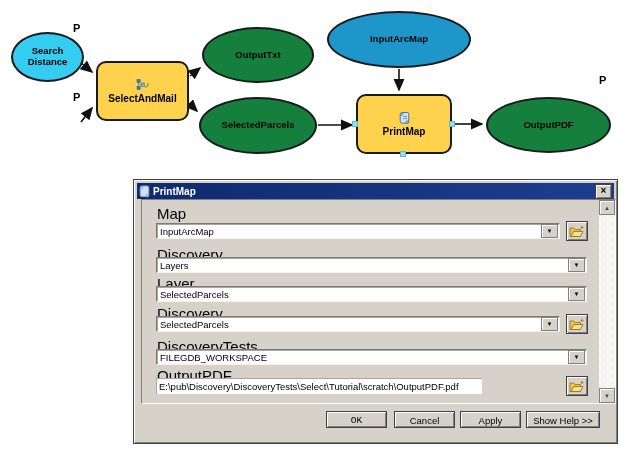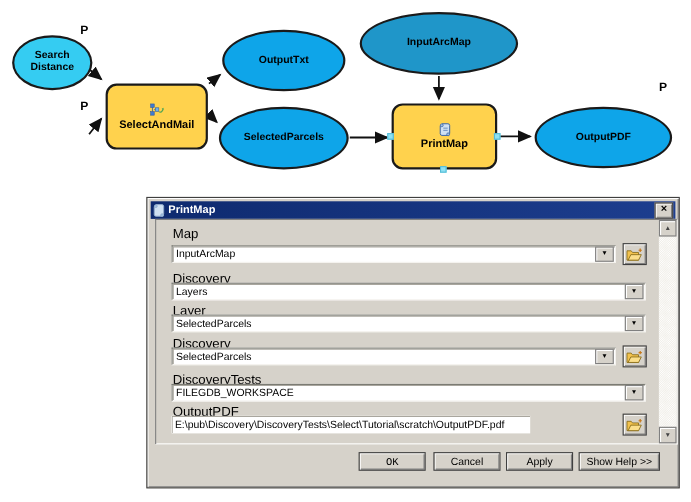--- a/index.html
+++ b/index.html
@@ -5,41 +5,41 @@
   html,body{margin:0;padding:0;background:#fff;}
   body{width:628px;height:456px;position:relative;font-family:"Liberation Sans","DejaVu Sans",sans-serif;overflow:hidden;}
 
   
   #diagram{position:absolute;left:0;top:0;width:628px;height:175px;}
   .node{position:absolute;display:flex;align-items:center;justify-content:center;text-align:center;
         font-weight:bold;color:#000;box-sizing:border-box;}
   .ellipse{border:2px solid #1a1a1a;border-radius:50%;font-size:9.5px;line-height:1.15;}
   .cyan{background:#35CCF2;}
   .steel{background:#1F96C9;}
-  .green{background:#0ea5e9;}
+  .green{background:#15803d;}
   .toolbox{background:#FFD24D;border:2px solid #1a1a1a;border-radius:10px;flex-direction:column;font-size:10px;}
   .toolbox .ticon{height:14px;margin-bottom:1px;display:block;}
   .pmark{position:absolute;font-weight:bold;font-size:11px;color:#000;}
   #arrows{position:absolute;left:0;top:0;width:628px;height:175px;pointer-events:none;}
   .cdot{position:absolute;width:4px;height:4px;background:#8FE2F4;border:1px solid #55bcd6;}
 
   
   #dlg{position:absolute;left:133px;top:179px;width:485px;height:265px;background:#D6D2CA;
        border:1px solid #404040;box-shadow:inset 1px 1px 0 #FFFFFF, inset -1px -1px 0 #808080;box-sizing:border-box;}
   #titlebar{position:absolute;left:3px;top:3px;right:3px;height:16px;
        background:linear-gradient(90deg,#0E2A6F,#1D3E8F);display:flex;align-items:center;padding:0 2px;}
   #titlebar .ttl{color:#fff;font-weight:bold;font-size:10px;margin-left:3px;flex:1;
        white-space:nowrap;overflow:hidden;}
   .xbtn{width:15px;height:13px;background:#D6D2CA;border:1px solid #404040;
        box-shadow:inset 1px 1px 0 #fff, inset -1px -1px 0 #808080;
        font-size:10px;font-weight:bold;line-height:11px;text-align:center;color:#000;cursor:default;}
   #panel{position:absolute;left:7px;top:19px;width:475px;height:205px;background:#D6D2CA;
        border-top:1px solid #808080;border-left:1px solid #808080;
        border-bottom:1px solid #fff;border-right:1px solid #fff;box-sizing:border-box;}
-  .flabel{position:absolute;font-size:12px;color:#000;}
+  .flabel{position:absolute;font-size:15px;color:#000;}
   .sunken{background:#fff;border-top:1px solid #7B7B73;border-left:1px solid #7B7B73;
        border-bottom:1px solid #F4F2EE;border-right:1px solid #F4F2EE;
        box-shadow:inset 1px 1px 0 #A9A69E;box-sizing:border-box;}
   .combo{position:absolute;height:16px;display:flex;align-items:center;}
   .combo .ctext{flex:1;font-size:9.5px;padding-left:3px;white-space:nowrap;overflow:hidden;color:#000;}
   .combo .cbtn{width:15px;height:12px;margin-right:1px;background:#D6D2CA;border:1px solid #808080;
        box-shadow:inset 1px 1px 0 #fff;font-size:6px;line-height:12px;text-align:center;color:#000;}
   .textfield{position:absolute;height:16px;font-size:9.5px;padding:0 0 0 3px;border:none;outline:none;
        font-family:"Liberation Sans",sans-serif;color:#000;}
   .browse{position:absolute;width:22px;height:20px;background:#D6D2CA;border:1px solid #404040;
@@ -77,21 +77,21 @@
     <path d="M453,124 L482,124" stroke="#111" stroke-width="1.6" marker-end="url(#ah)"></path>
   </svg>
 
   <span class="pmark" style="left:73px;top:22px;">P</span>
   <span class="pmark" style="left:73px;top:91px;">P</span>
   <span class="pmark" style="left:599px;top:74px;">P</span>
 
   <div class="node ellipse cyan" style="left:11px;top:32px;width:73px;height:50px;padding:0 8px;">Search Distance</div>
 
 
-  <div class="node toolbox" style="left:96px;top:61px;width:93px;height:60px;margin-top:15px;">
+  <div class="node toolbox" style="left:96px;top:61px;width:93px;height:60px;">
     <svg class="ticon" width="14" height="12" viewBox="0 0 14 12">
       <rect x="1" y="0.5" width="3.2" height="3.2" fill="#3F7BD0" stroke="#2a55a0" stroke-width="0.5"></rect>
       <rect x="1" y="7.5" width="3.2" height="3.2" fill="#3F7BD0" stroke="#2a55a0" stroke-width="0.5"></rect>
       <rect x="5.2" y="4" width="3.2" height="3.2" fill="#6FB3E8" stroke="#2a55a0" stroke-width="0.5"></rect>
       <path d="M2.6 3.7 L2.6 7.5 M4.2 5.6 L5.2 5.6" stroke="#2a55a0" stroke-width="0.7" fill="none"></path>
       <path d="M8.6 7.6 C10.2 8.6 11.6 7.2 12.4 5.2" stroke="#53A653" stroke-width="1.2" fill="none"></path>
       <path d="M13.2 4 L12 5.8 L11 4.6 Z" fill="#53A653"></path>
     </svg>
     <span>SelectAndMail</span>
   </div>

